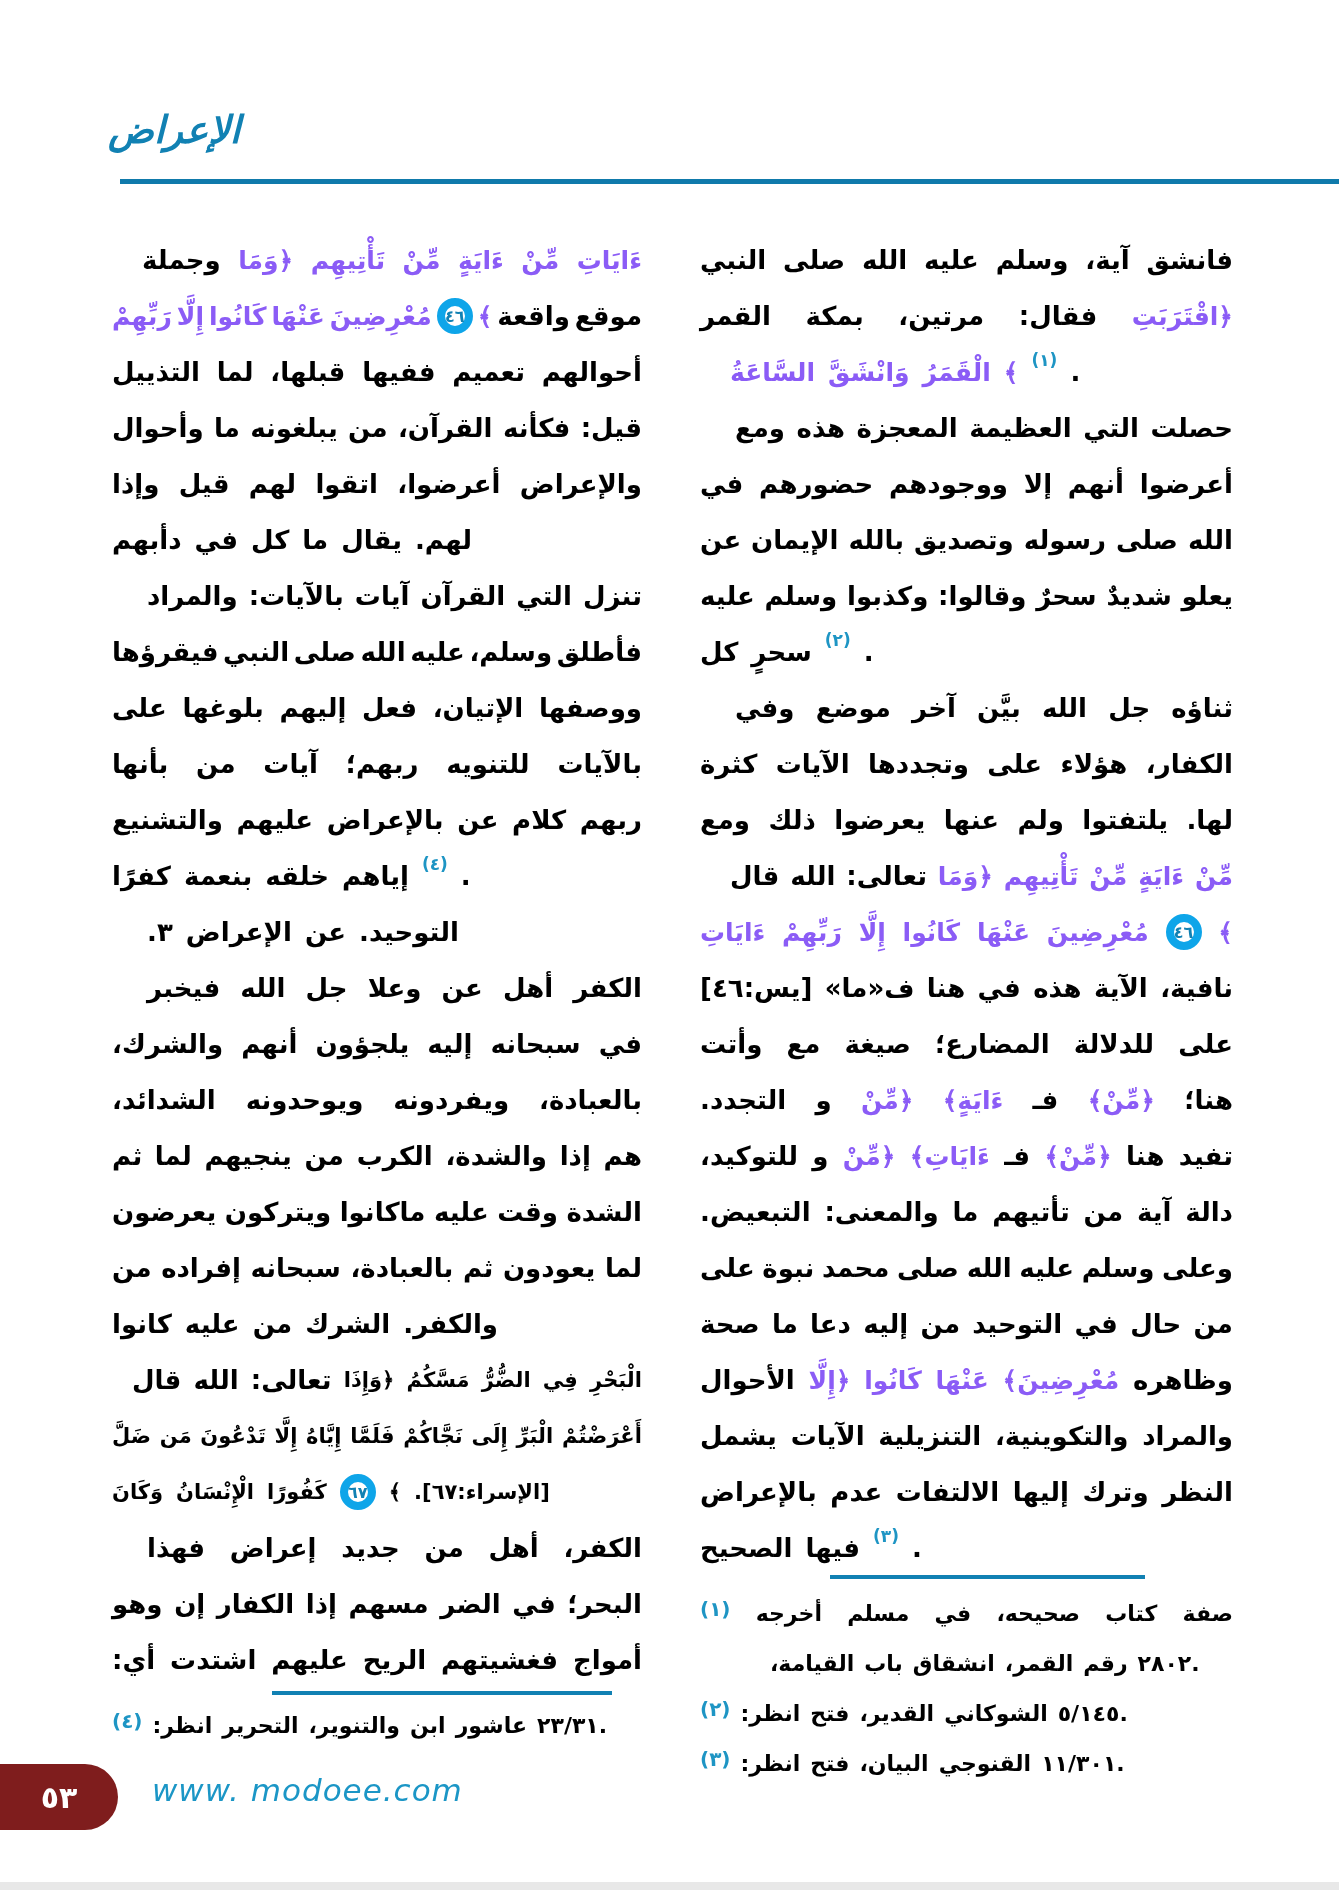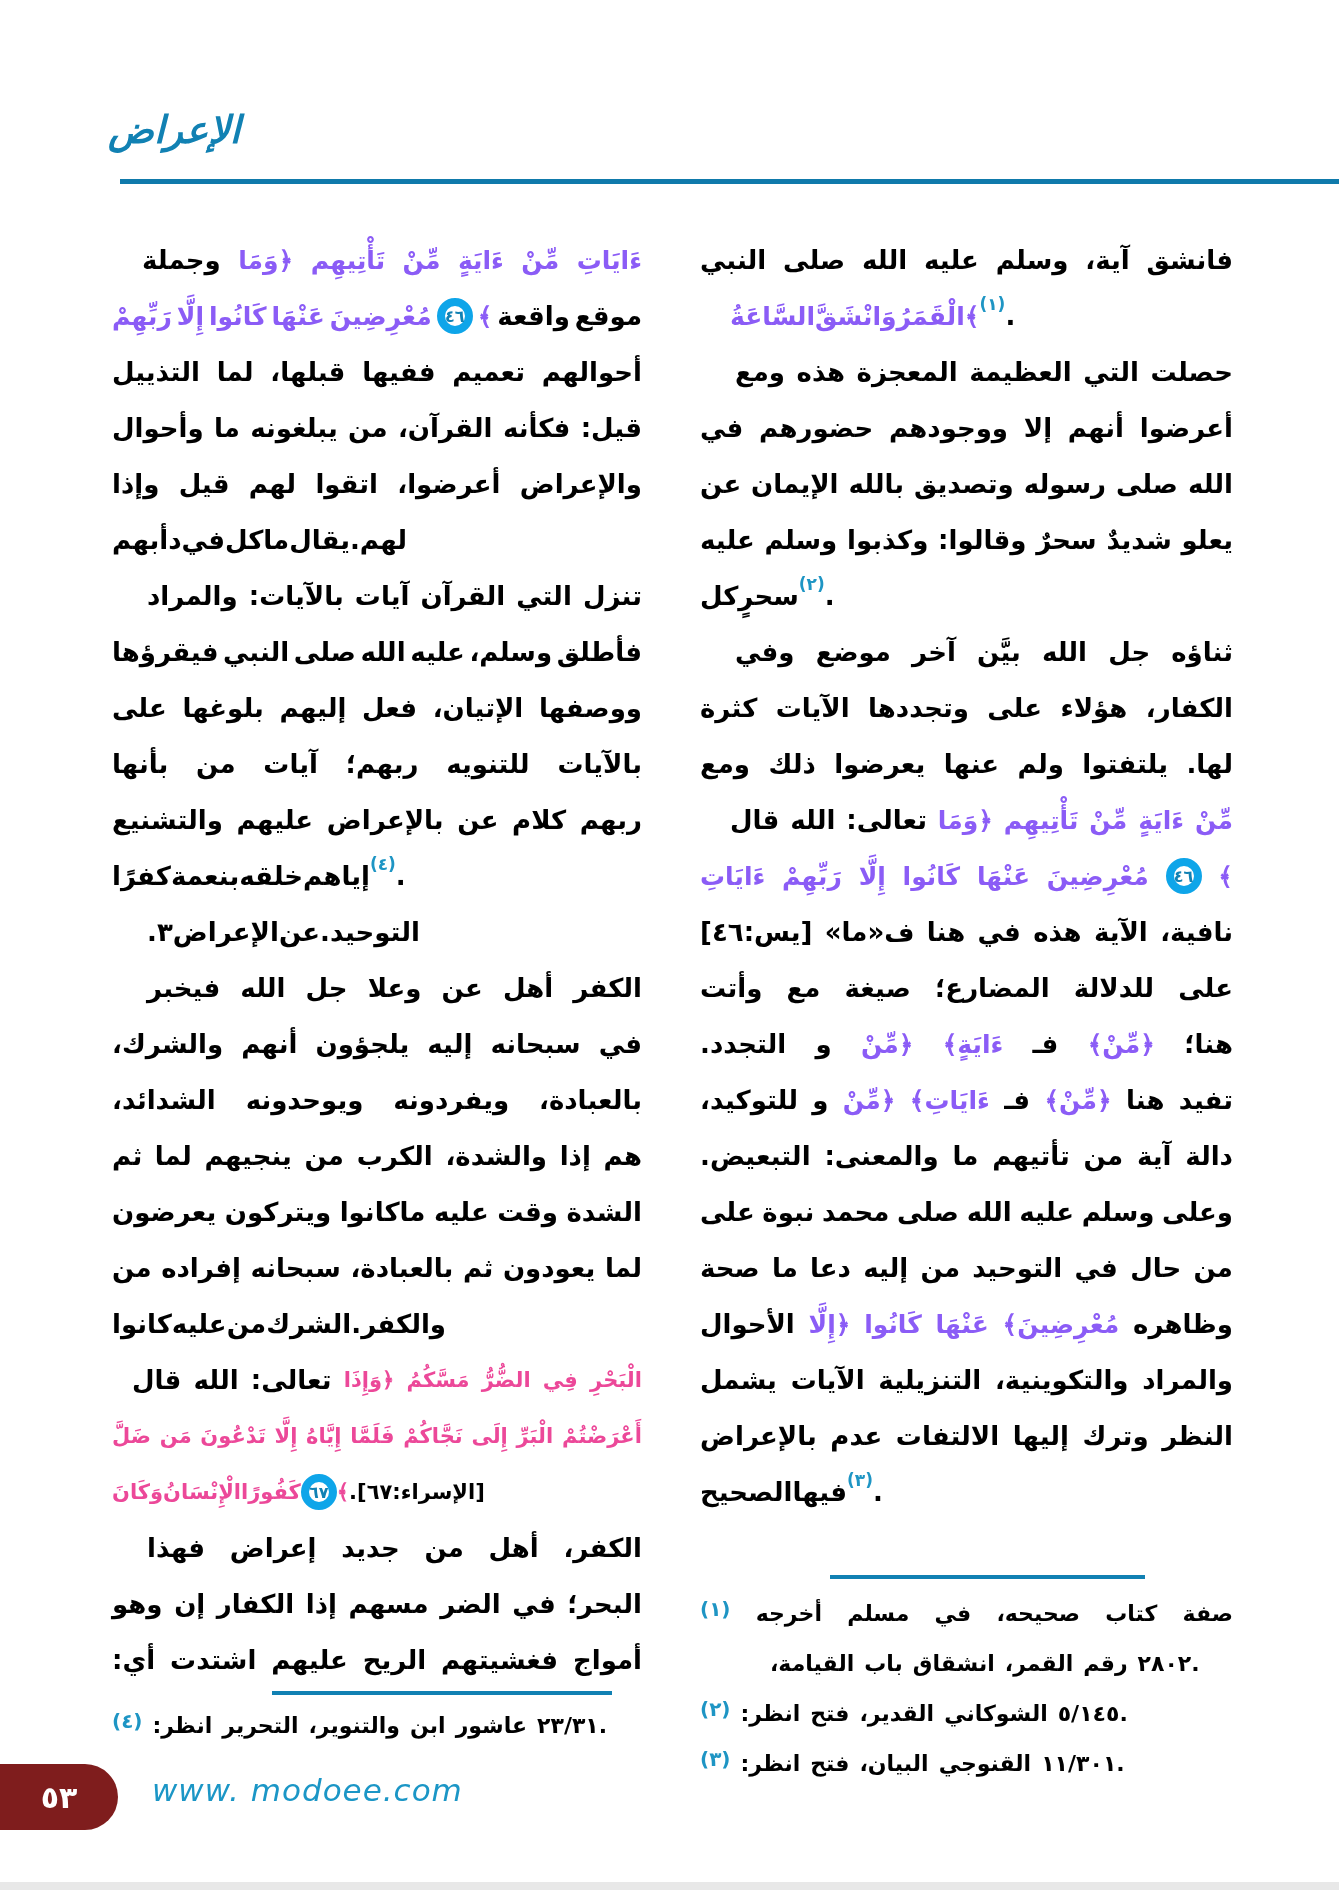--- a/index.html
+++ b/index.html
@@ -3,26 +3,26 @@
 <meta charset="utf-8">
 <style>
   html,body{margin:0;padding:0;}
   body{font-family:"DejaVu Sans",sans-serif;background:#e8e8e8;}
   .page{position:relative;width:1339px;height:1882px;background:#ffffff;overflow:hidden;margin:0 auto;padding-left:36px;}
   .hdr-title{position:absolute;left:108px;top:108px;color:#1181b3;font-size:38px;font-weight:bold;font-style:italic;}
   .hdr-rule{position:absolute;left:120px;top:179px;width:1219px;height:5px;background:#0f7aab;}
   .col{position:absolute;display:flex;flex-direction:column;}
   .col-right{left:700px;top:232px;width:533px;}
   .col-left{left:112px;top:232px;width:530px;justify-content:space-between;}
-  .line{display:flex;direction:ltr;align-items:center;height:56px;font-size:26px;font-weight:bold;color:#000;}
+  .line{display:flex;direction:ltr;align-items:center;height:56px;gap:13px;font-size:26px;font-weight:bold;color:#000;}
   .line.j{justify-content:space-between;gap:0;}
   .tk{direction:rtl;unicode-bidi:isolate;white-space:nowrap;}
   .tk.b{color:#000;}
   .tk.q{color:#8b5cf6;font-weight:600;font-size:25px;}
-  .tk.q2{color:#ec4899;font-weight:600;font-size:21px;}
+  .tk.q2{color:#000000;font-weight:600;font-size:21px;}
   .tk.s{color:#1e95c4;font-size:17px;font-weight:bold;transform:translateY(-12px);}
   .tk.a{color:#1181b3;font-size:16px;font-weight:bold;border:8px solid #0ea5e9;border-radius:50%;
         width:36px;height:36px;display:flex;align-items:center;justify-content:center;box-sizing:border-box;}
   .tk.n{direction:ltr;}
   .tk.r{color:#000;font-size:21px;}
   .fn-rule{position:absolute;height:4px;background:#1181b3;}
   .fn-rule-right{left:830px;top:1575px;width:315px;}
   .fn-rule-left{left:272px;top:1691px;width:340px;}
   .fncol{position:absolute;display:flex;flex-direction:column;}
   .fncol-right{left:700px;top:1588px;width:533px;}
@@ -45,20 +45,27 @@
   <div class="col col-right" id="col-right">
       <div class="line j">
         <span class="tk b">النبي</span>
         <span class="tk b">صلى</span>
         <span class="tk b">الله</span>
         <span class="tk b">عليه</span>
         <span class="tk b">وسلم</span>
         <span class="tk b">آية،</span>
         <span class="tk b">فانشق</span>
       </div>
+      <div class="line j">
+        <span class="tk b">القمر</span>
+        <span class="tk b">بمكة</span>
+        <span class="tk b">مرتين،</span>
+        <span class="tk b">فقال:</span>
+        <span class="tk q">﴿اقْتَرَبَتِ</span>
+      </div>
       <div class="line" style="padding-left: 30px;">
         <span class="tk q">السَّاعَةُ</span>
         <span class="tk q">وَانْشَقَّ</span>
         <span class="tk q">الْقَمَرُ</span>
         <span class="tk q">﴾</span>
         <span class="tk s">(١)</span>
         <span class="tk b">.</span>
       </div>
       <div class="line j" style="padding-left: 35px;">
         <span class="tk b">ومع</span>

